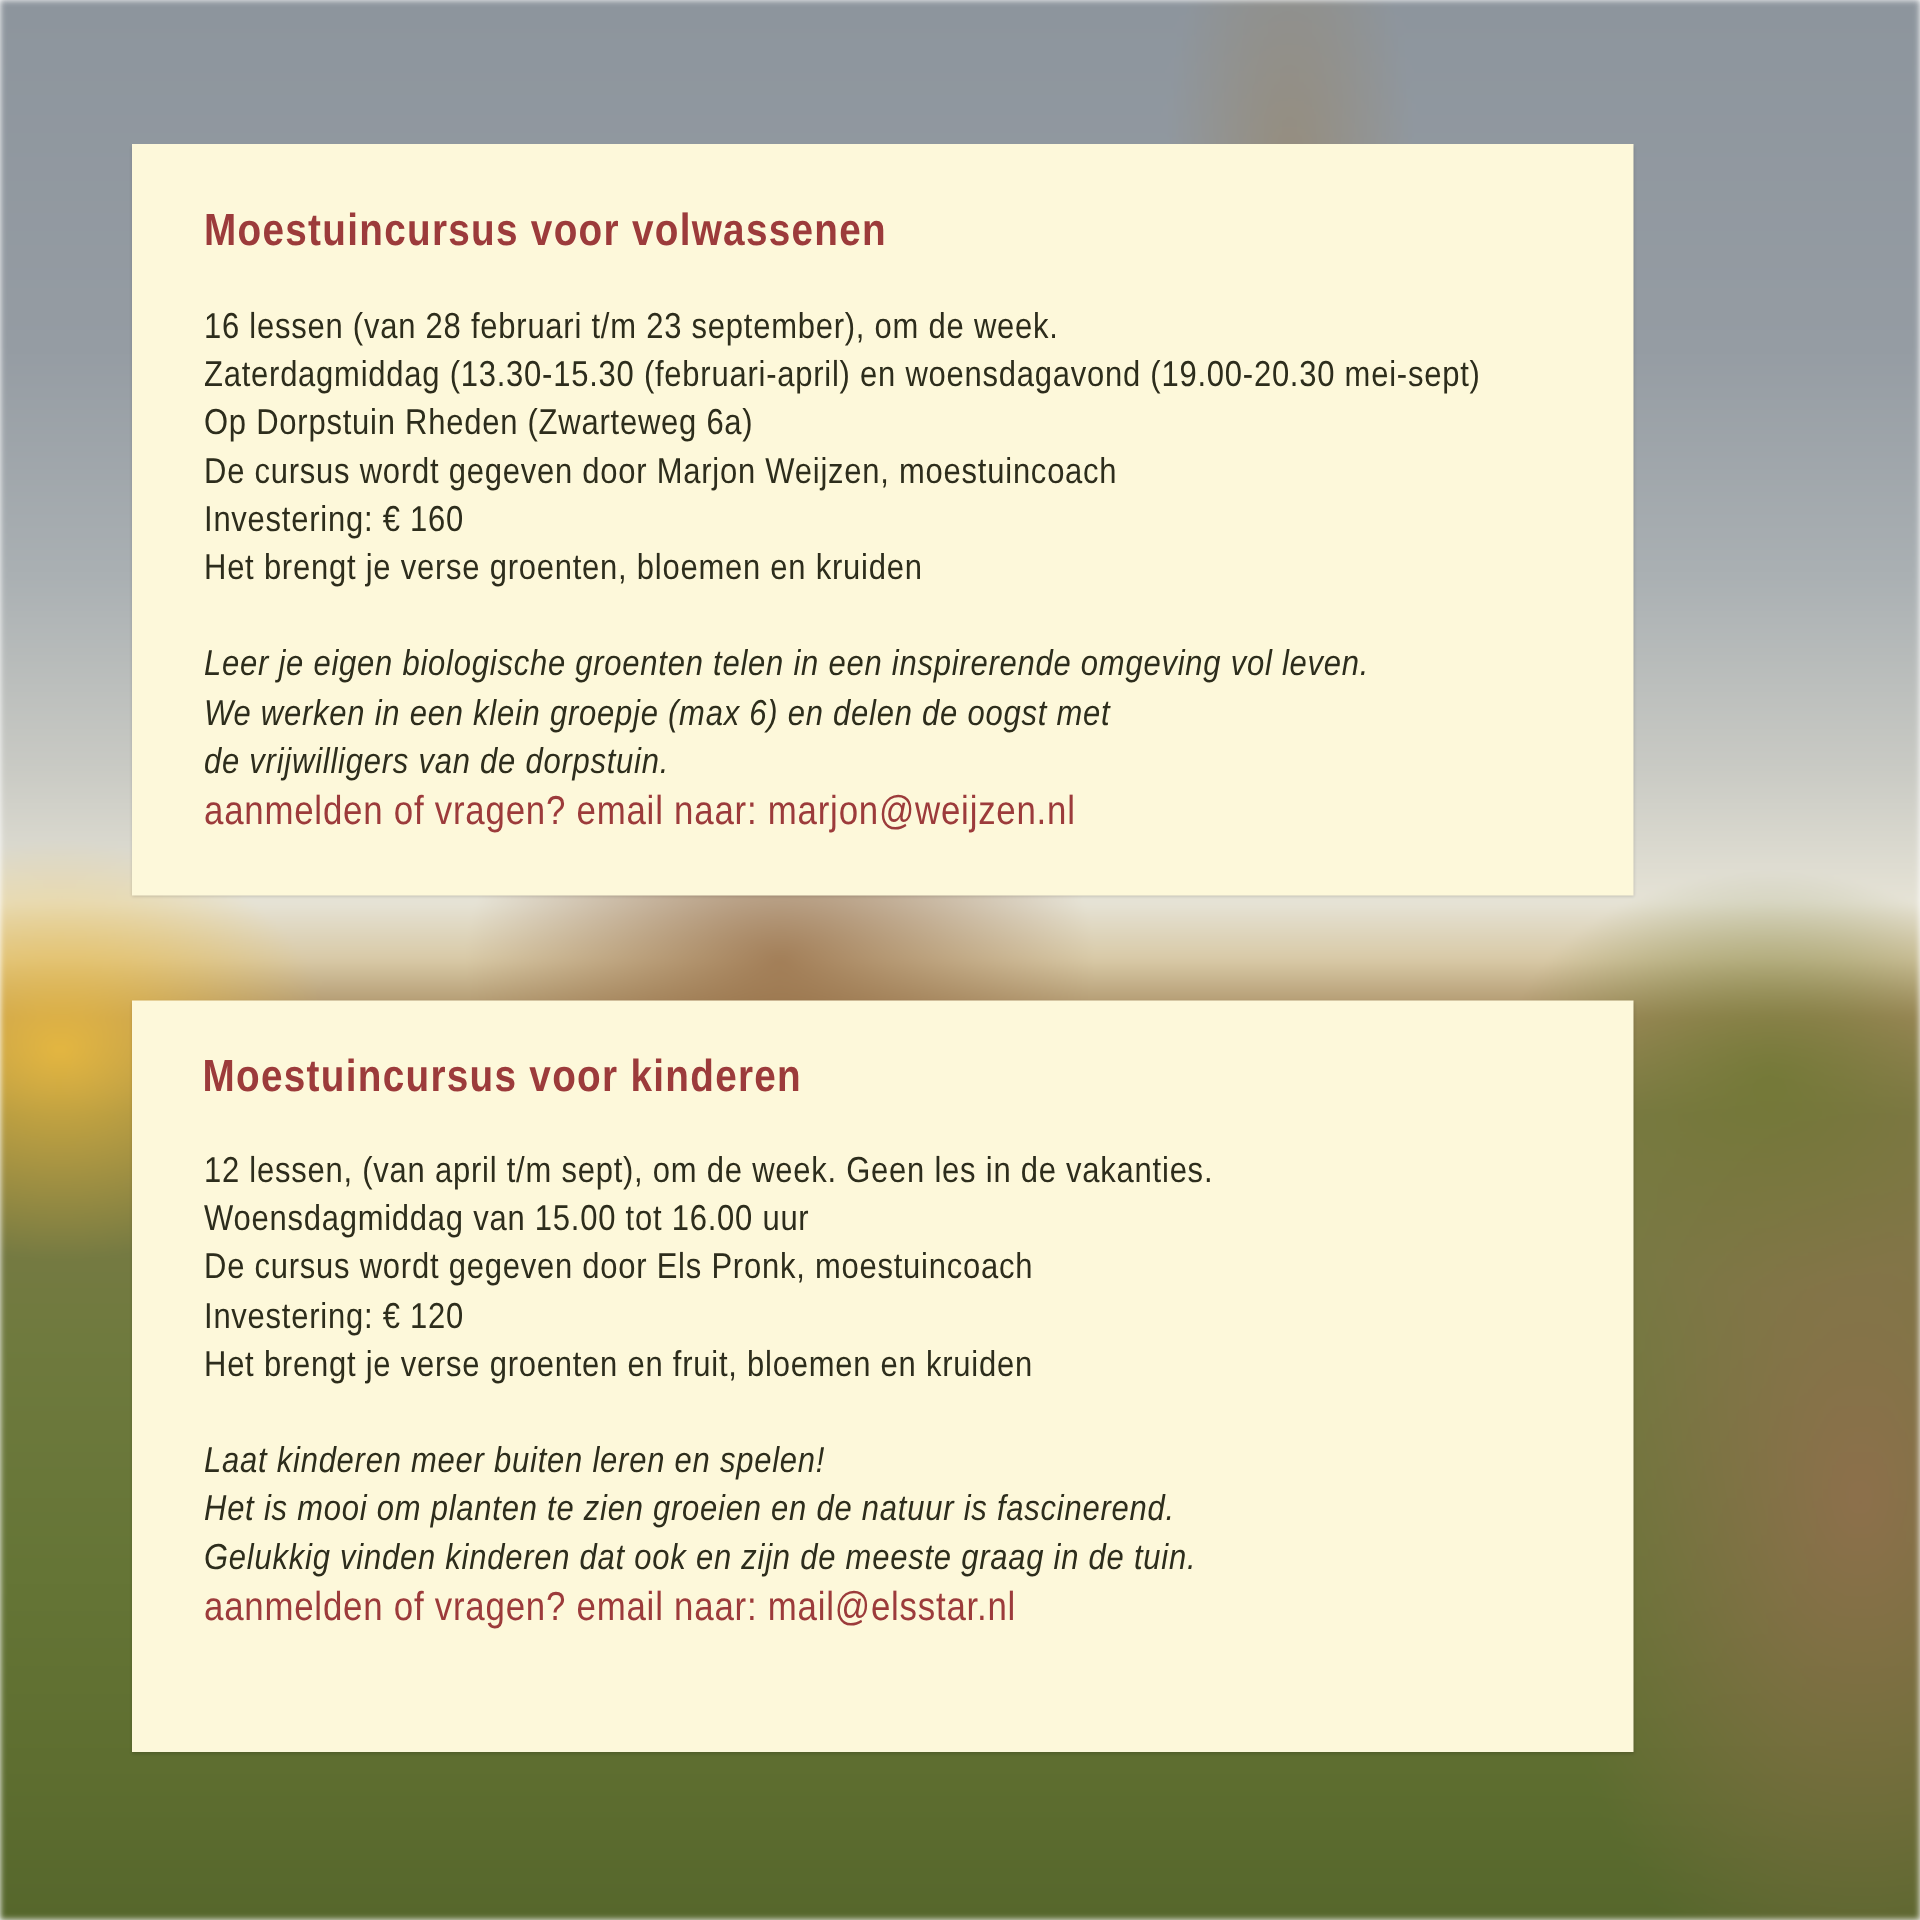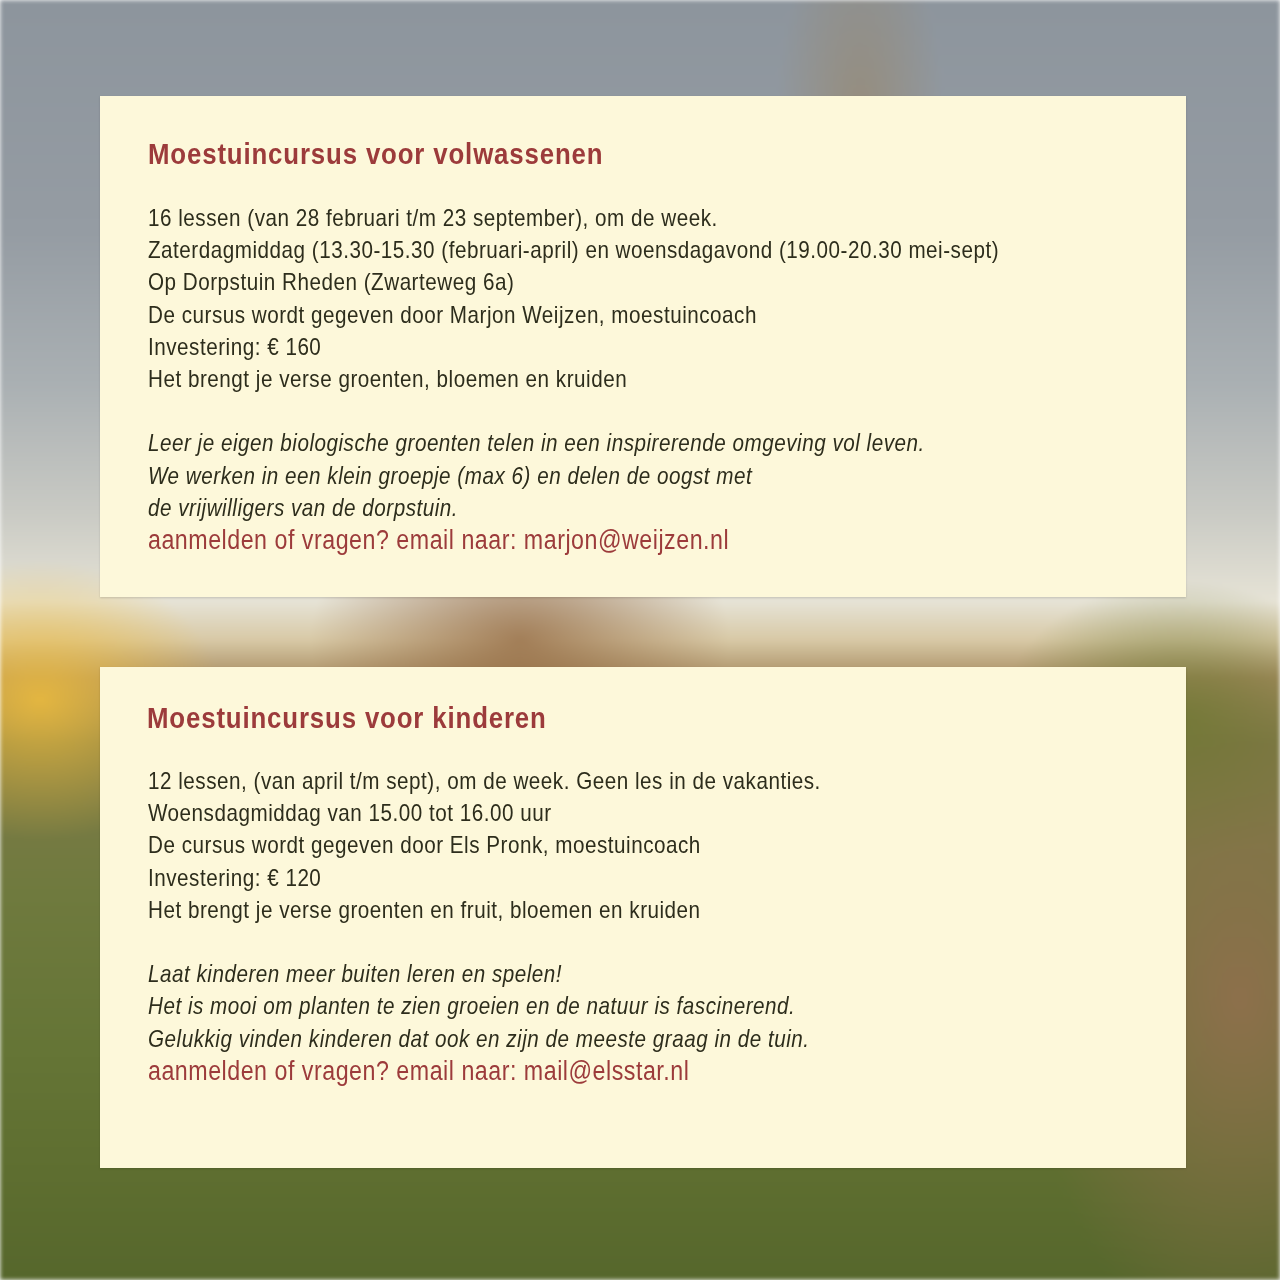--- a/index.html
+++ b/index.html
@@ -32,22 +32,22 @@
           #a88d62 53%,
           #7e7a48 58%,
           #6f7a3e 70%,
           #657536 82%,
           #5e6e30 92%,
           #56672c 100%);
       filter: blur(2px);
     }
     .card {
       position: absolute;
-      left: 100px;
-      width: 1086px;
+      left: 88px;
+      width: 1001px;
       background: #fdf8da;
       box-sizing: border-box;
       padding-left: 64px;
       box-shadow: 0 1px 2px rgba(0,0,0,0.15);
     }
     .card-adults {
       top: 96px;
       height: 501px;
     }
     .card-kids {

